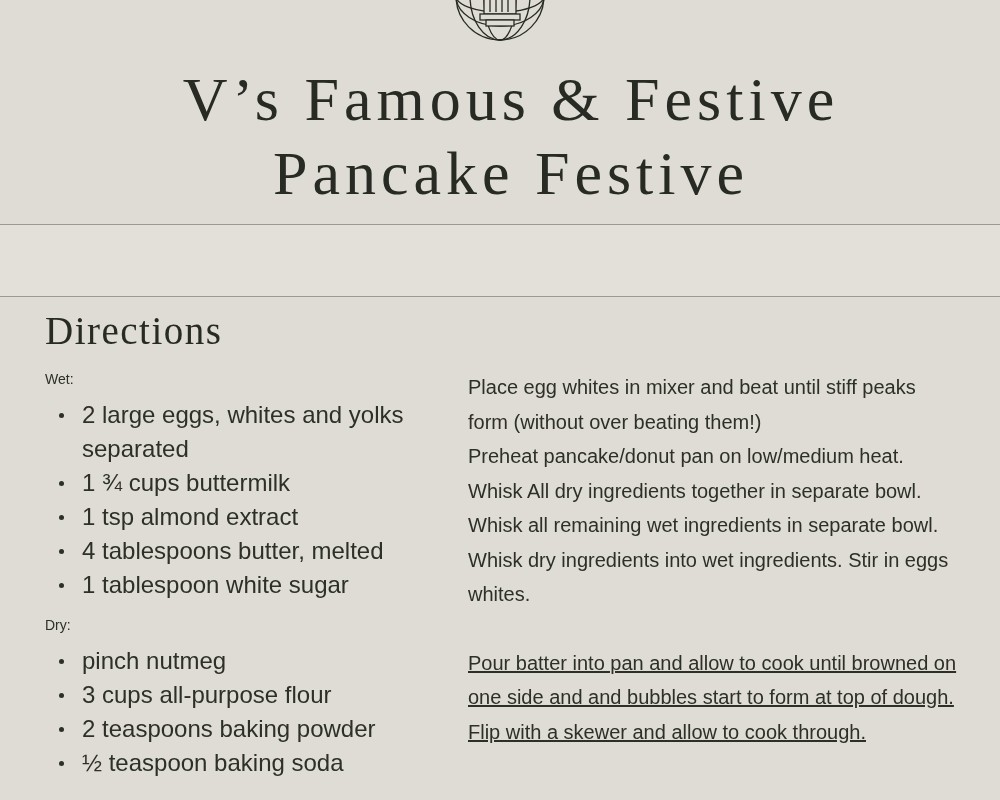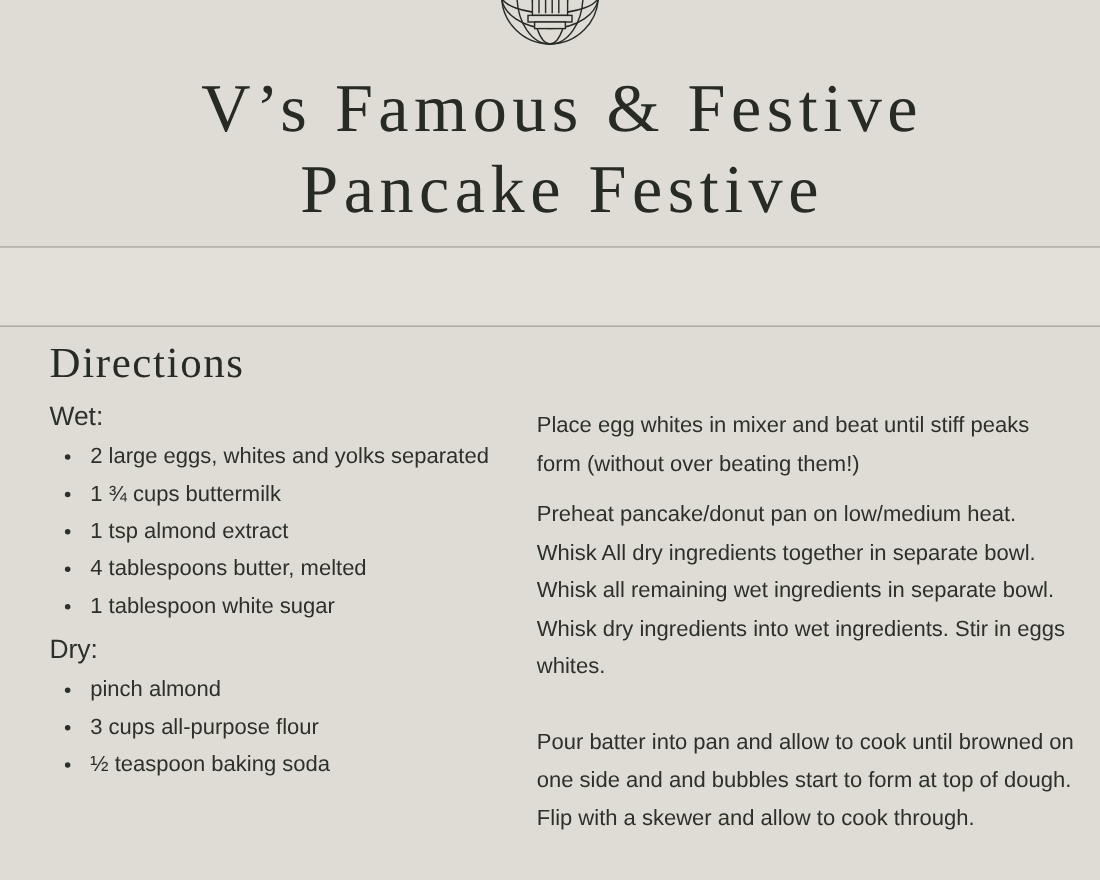--- a/index.html
+++ b/index.html
@@ -92,40 +92,40 @@
   
   .col-left {
     position: absolute;
     top: 362px;
     left: 45px;
     width: 400px;
   }
   .col-right {
     position: absolute;
     top: 370px;
-    left: 488px;
+    left: 468px;
     width: 490px;
   }
 
   .sub-label {
-    font-size: 24px;
+    font-size: 14px;
     line-height: 34px;
     color: #2c3028;
     margin: 0 0 2px 0;
   }
 
   ul.ingredients {
     list-style: none;
     margin: 0 0 6px 0;
     padding: 0;
   }
   ul.ingredients li {
     position: relative;
     padding-left: 37px;
-    font-size: 20px;
+    font-size: 24px;
     line-height: 34px;
     color: #2c3028;
   }
   ul.ingredients li::before {
     content: "";
     position: absolute;
     left: 14px;
     top: 15px;
     width: 5px;
     height: 5px;
@@ -133,24 +133,25 @@
     background: #2c3028;
   }
 
   .para {
     font-size: 20px;
     line-height: 34.5px;
     color: #2c3028;
     margin: 0;
   }
   .para + .para {
-    margin-top: 12px;
+    margin-top: 0;
   }
   .para.spaced {
     margin-top: 34px;
+    text-decoration: underline;
   }
 </style>
 </head>
 <body>
 
 <div class="page">
 
   <div class="logo-wrap">
     <svg width="120" height="120" viewBox="0 0 120 120" aria-hidden="true">
       <g fill="none" stroke="#272b23" stroke-width="1.3">
@@ -186,22 +187,23 @@
     <p class="sub-label">Wet:</p>
     <ul class="ingredients">
       <li>2 large eggs, whites and yolks separated</li>
       <li>1 ¾ cups buttermilk</li>
       <li>1 tsp almond extract</li>
       <li>4 tablespoons butter, melted</li>
       <li>1 tablespoon white sugar</li>
     </ul>
     <p class="sub-label">Dry:</p>
     <ul class="ingredients">
-      <li>pinch almond</li>
+      <li>pinch nutmeg</li>
       <li>3 cups all-purpose flour</li>
+      <li>2 teaspoons baking powder</li>
       <li>½ teaspoon baking soda</li>
     </ul>
   </div>
 
   <div class="col-right">
     <p class="para">Place egg whites in mixer and beat until stiff peaks form (without over beating them!)</p>
     <p class="para">Preheat pancake/donut pan on low/medium heat. Whisk All dry ingredients together in separate bowl. Whisk all remaining wet ingredients in separate bowl. Whisk dry ingredients into wet ingredients. Stir in eggs whites.</p>
     <p class="para spaced">Pour batter into pan and allow to cook until browned on one side and and bubbles start to form at top of dough.  Flip with a skewer and allow to cook through.</p>
   </div>
 

